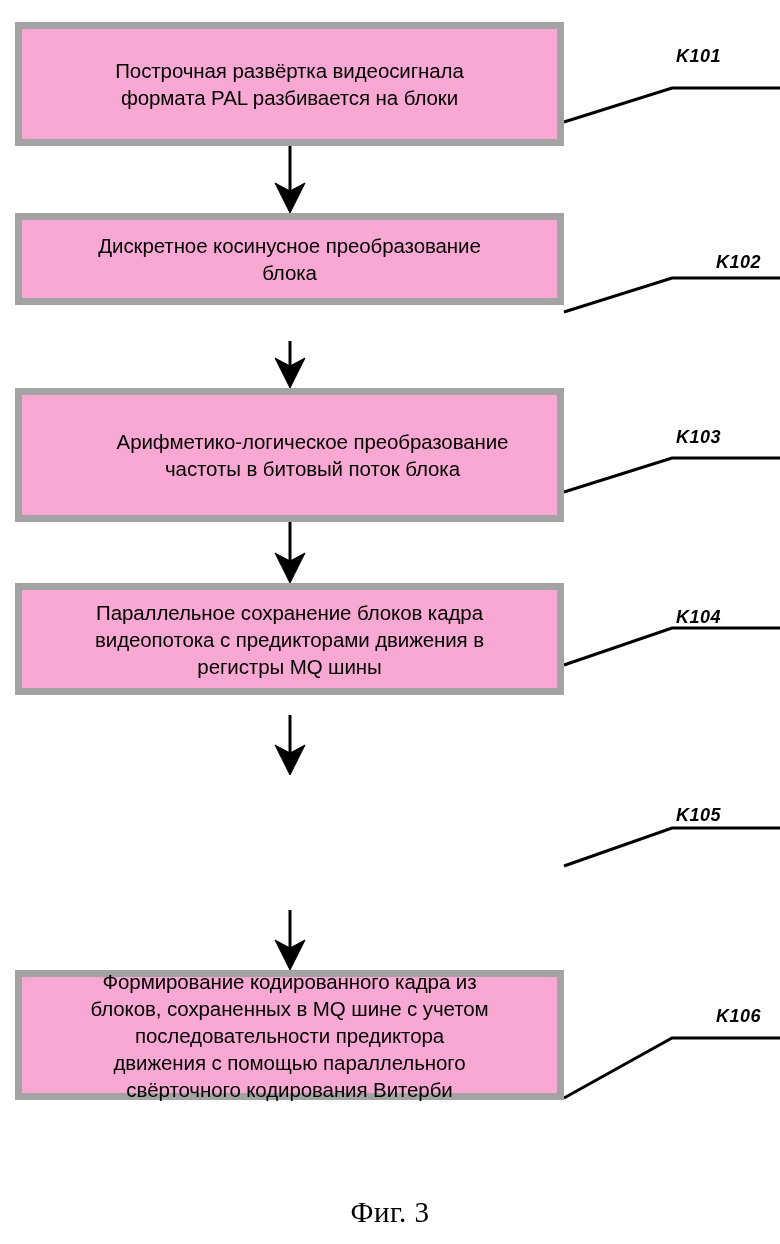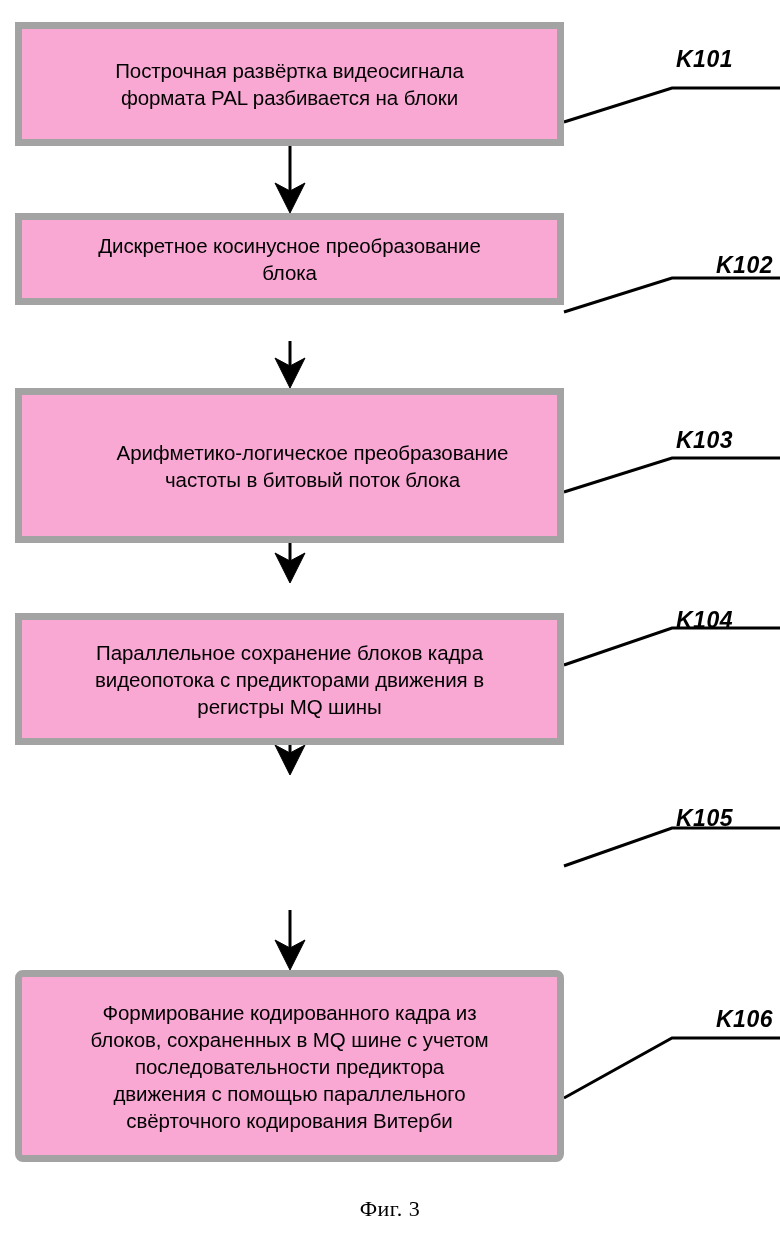--- a/index.html
+++ b/index.html
@@ -45,52 +45,52 @@
     line-height: 27px;
     color: #000000;
     letter-spacing: -0.1px;
     white-space: pre-line;
     padding: 0 8px;
     box-sizing: border-box;
   }
   
   #box-k101 { top: 22px;  height: 124px; }
   #box-k102 { top: 213px; height: 92px; }
-  #box-k103 { top: 388px; height: 155px; padding-left: 46px; }
-  #box-k104 { top: 613px; height: 132px; }
+  #box-k103 { top: 388px; height: 134px; padding-left: 46px; }
+  #box-k104 { top: 583px; height: 112px; }
   #box-k105 { top: 775px; height: 135px; }
-  #box-k106 { top: 970px; height: 192px; border-radius: 8px; }
+  #box-k106 { top: 970px; height: 130px; }
 
   
   .ref-label {
     position: absolute;
     font-family: "Liberation Sans", sans-serif;
     font-style: italic;
     font-weight: bold;
-    font-size: 23px;
+    font-size: 18px;
     color: #000000;
     letter-spacing: 0.5px;
     white-space: nowrap;
   }
   #ref-k101 { left: 676px; top: 46px; }
   #ref-k102 { left: 676px; top: 252px; margin-left: 40px; }
   #ref-k103 { left: 676px; top: 427px; }
   #ref-k104 { left: 676px; top: 607px; }
   #ref-k105 { left: 676px; top: 805px; text-align: right; }
   #ref-k106 { left: 716px; top: 1006px; }
 
   
   #figure-caption {
     position: absolute;
     left: 0;
     top: 1196px;
     width: 780px;
     text-align: center;
     font-family: "Liberation Serif", serif;
-    font-size: 22px;
+    font-size: 29px;
     color: #000000;
     letter-spacing: 0.5px;
   }
 </style>
 </head>
 <body>
 
 <div id="page">
 
   <svg id="diagram-svg" viewBox="0 0 780 1244" xmlns="http://www.w3.org/2000/svg">

